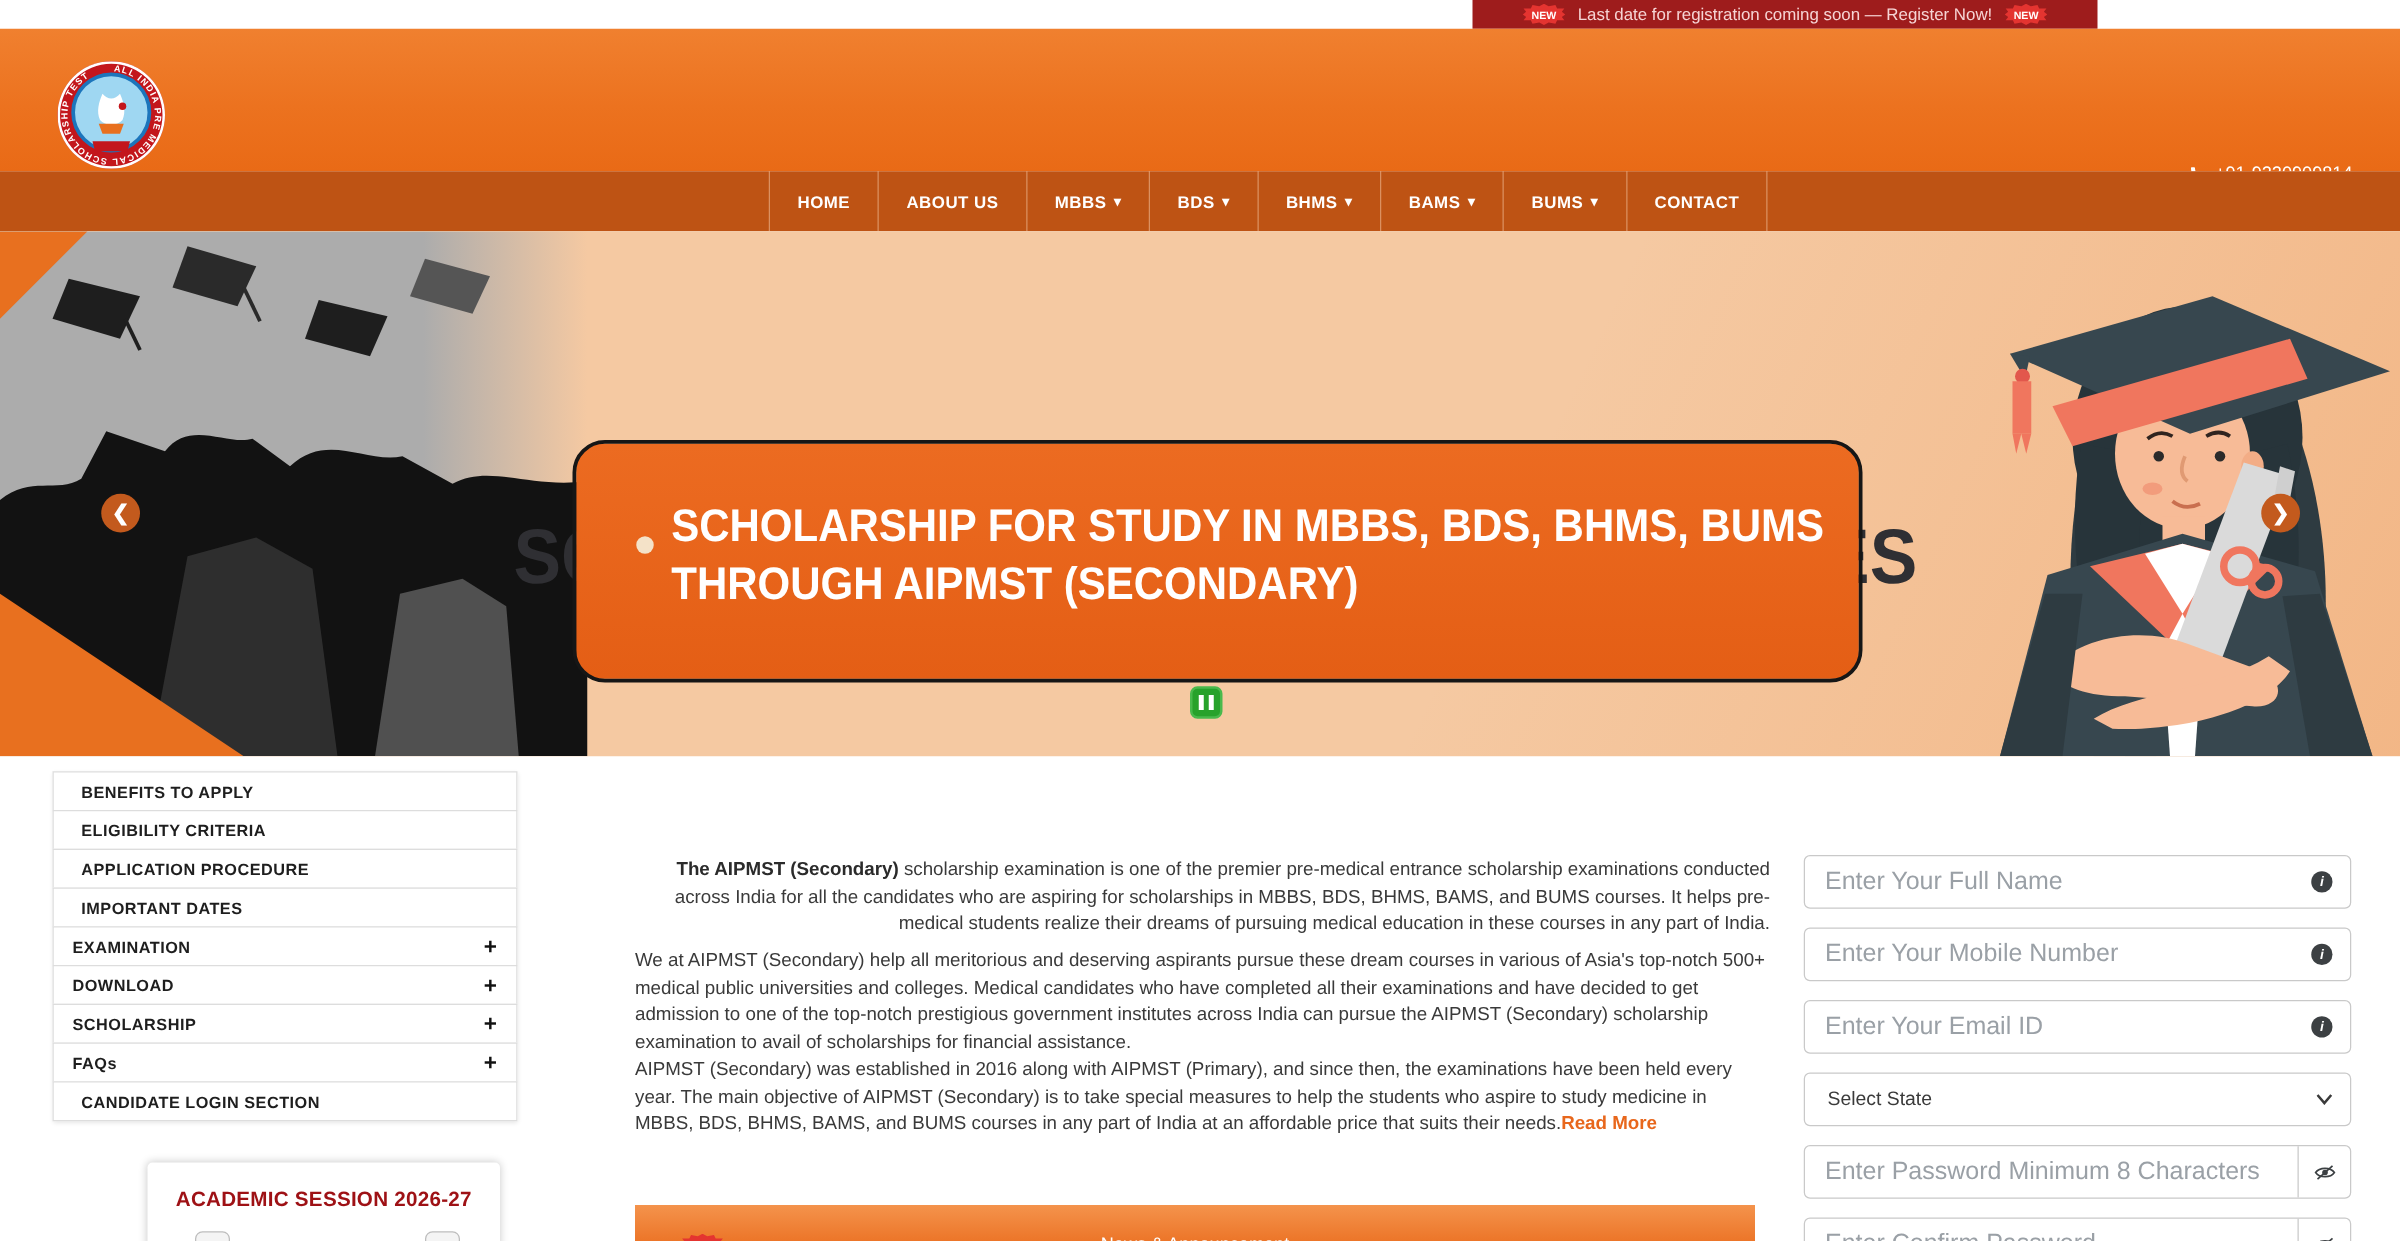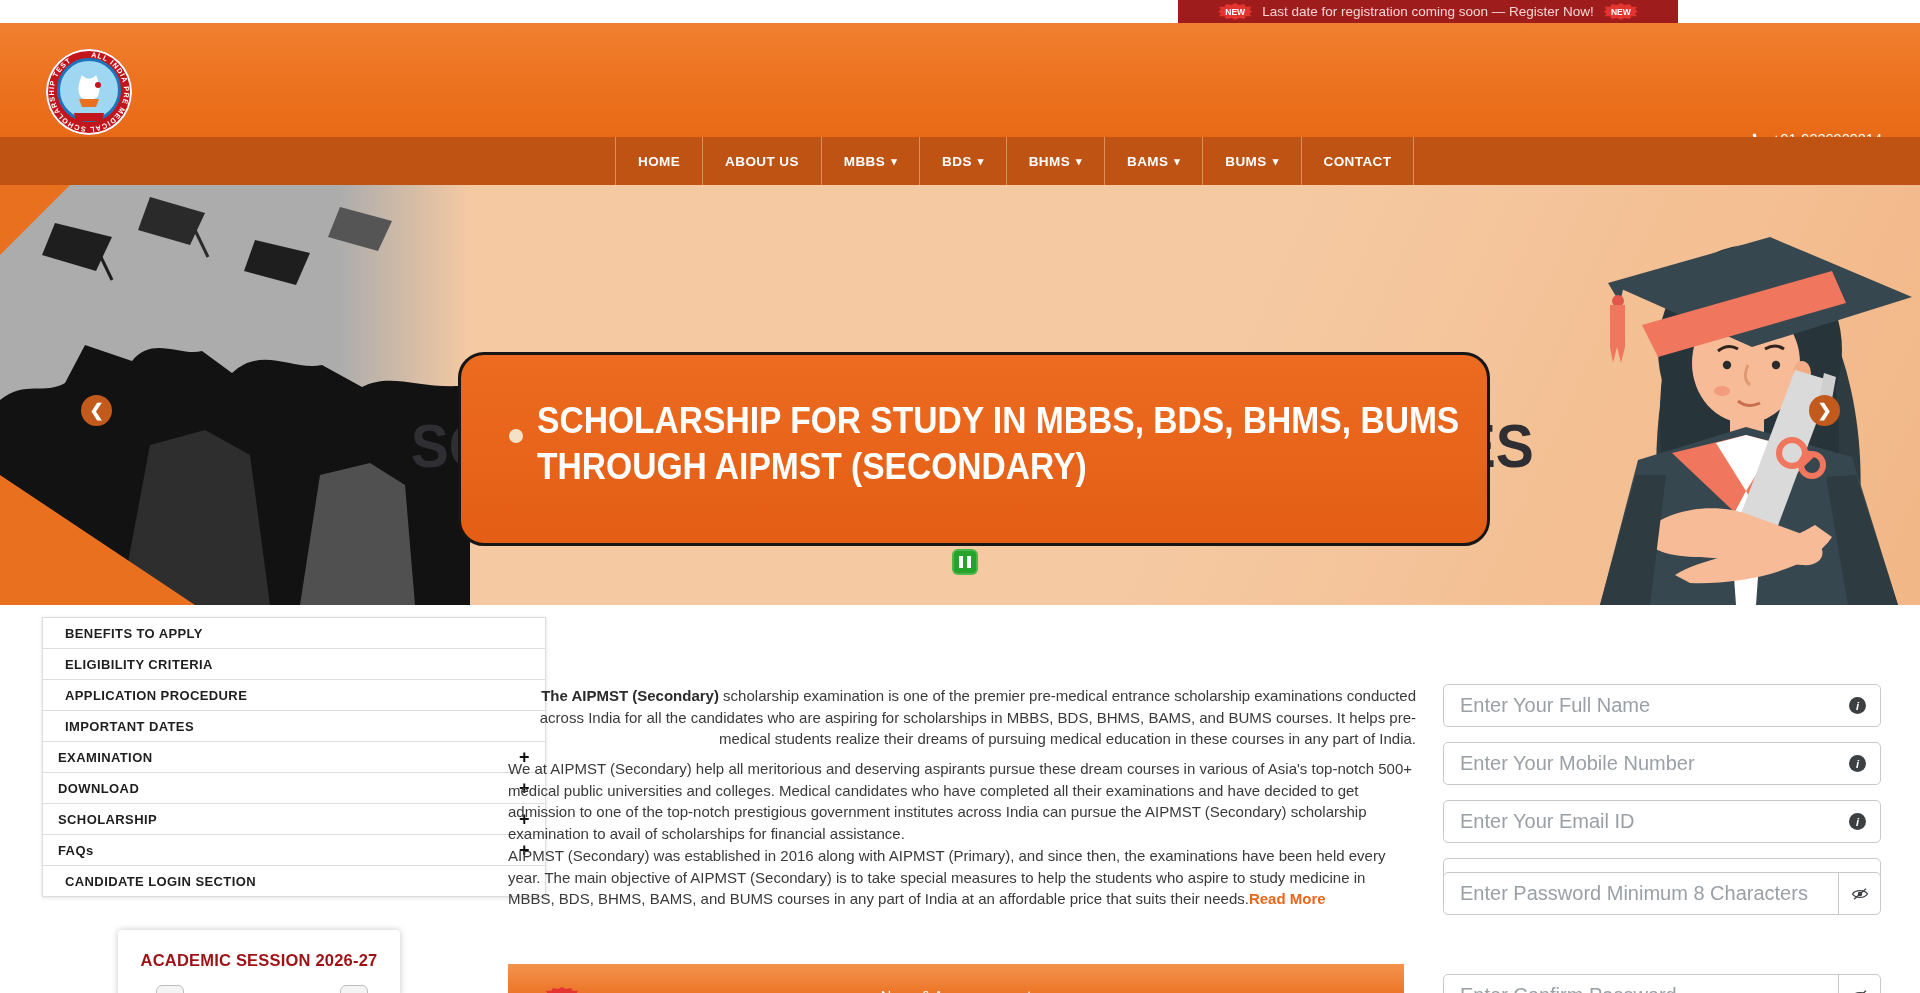--- a/index.html
+++ b/index.html
@@ -57,21 +57,21 @@
   .slide-text span { display:inline-block; transform:scaleX(.92); transform-origin:left center; white-space:nowrap; }
   .pause-btn { position:absolute; left:952px; top:364px; width:26px; height:26px; border-radius:6px;
                background:#27A22B; border:2px solid #49b94c; display:flex; align-items:center; justify-content:center; gap:4px; cursor:pointer; }
   .pause-btn i { display:block; width:4px; height:12px; background:#fff; }
   .car-arrow { position:absolute; top:210px; width:31px; height:31px; border-radius:50%; background:#C35A1D;
                color:#fff; display:flex; align-items:center; justify-content:center;
                font-size:17px; font-weight:bold; cursor:pointer; }
   .car-prev { left:81px; } .car-next { left:1809px; }
 
   
-  .sidebar { position:absolute; left:42px; top:617px; width:504px; box-shadow:0 1px 4px rgba(0,0,0,.12); }
+  .sidebar { position:absolute; left:42px; top:617px; width:372px; box-shadow:0 1px 4px rgba(0,0,0,.12); }
   .side-item { position:relative; height:32px; background:#fff; border:1px solid #DDDDDD; margin-top:-1px;
                display:flex; align-items:center; padding:0 16px 0 22px;
                font-size:13px; font-weight:bold; color:#1E1E1E; letter-spacing:.4px; cursor:pointer; }
   .side-item:first-child { margin-top:0; }
   .side-item.expandable { padding-left:15px; }
   .side-item .plus { position:absolute; right:15px; font-size:18px; font-weight:bold; color:#111; }
 
   .session-card { position:absolute; left:118px; top:930px; width:282px; height:70px; background:#fff;
                   border-radius:4px; box-shadow:0 0 7px rgba(0,0,0,.22); text-align:center; }
   .session-title { margin-top:21px; color:#9E1115; font-size:16.5px; font-weight:bold; letter-spacing:.2px; }
@@ -97,21 +97,21 @@
   .reg-head { position:absolute; left:1443px; top:617px; width:438px; height:50px; background:#A01117;
               color:#fff; text-align:center; }
   .reg-head .t { margin-top:7px; font-size:16.5px; font-weight:bold; letter-spacing:.4px; }
   .reg-head .s { margin-top:2px; font-size:11px; }
   .field { position:absolute; left:1443px; width:438px; height:43px; background:#fff;
            border:1px solid #C9C9C9; border-radius:5px; display:flex; align-items:center; }
   .field input { flex:1; height:100%; border:none; outline:none; background:transparent;
                  font-family:"Liberation Sans", sans-serif; font-size:20px; color:#333; padding:0 14px 0 16px; }
   .field input::placeholder { color:#9AA0A6; opacity:1; }
   .f-name { top:684px; } .f-mobile { top:742px; } .f-email { top:800px; }
-  .f-state { top:858px; } .f-pass { top:872px; } .f-confirm { top:974px; }
+  .f-state { top:858px; } .f-pass { top:916px; } .f-confirm { top:974px; }
   .info-dot { flex:0 0 auto; width:17px; height:17px; margin-right:14px; border-radius:50%; background:#3C4043;
               color:#fff; font-size:11px; font-weight:bold; font-style:italic;
               display:flex; align-items:center; justify-content:center; }
   .select-like { flex:1; display:flex; align-items:center; justify-content:space-between;
                  padding:0 14px 0 18px; font-size:15.5px; color:#3a3a3a; cursor:pointer; height:100%; }
   .eye-seg { flex:0 0 42px; align-self:stretch; border-left:1px solid #C9C9C9;
              display:flex; align-items:center; justify-content:center; cursor:pointer; }
 </style>
 </head>
 <body>

